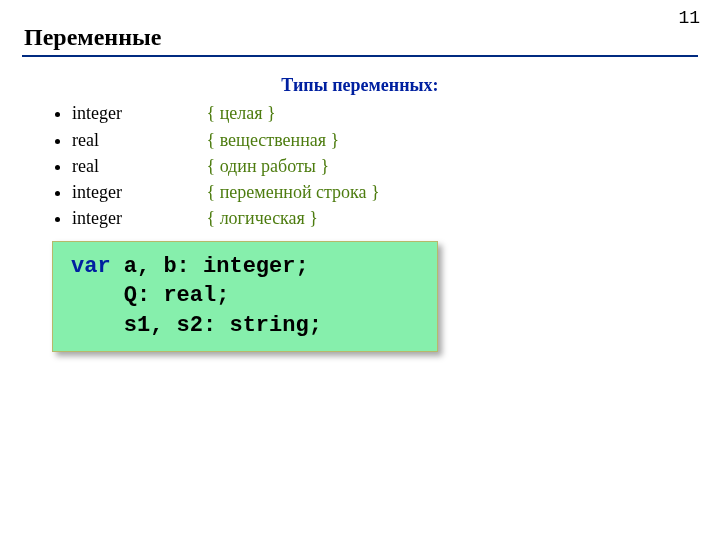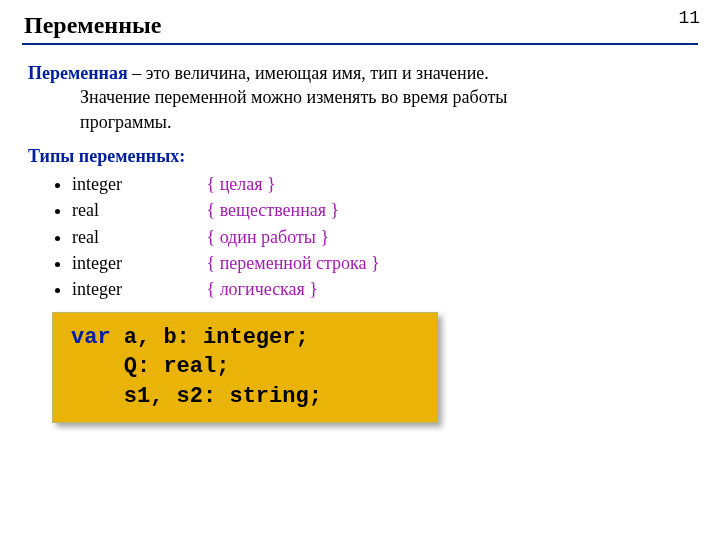--- a/index.html
+++ b/index.html
@@ -17,21 +17,21 @@
     position: absolute;
     top: 8px;
     right: 20px;
     font-size: 18px;
     color: #000;
     font-family: Liberation Mono, monospace;
   }
   .title {
     font-size: 24px;
     font-weight: bold;
-    margin: 12px 0 4px 24px;
+    margin: 24px 0 4px 24px;
   }
   .rule {
     border: none;
     border-top: 2px solid #002a80;
     margin: 0 22px 16px 22px;
   }
   .content {
     margin: 0 28px 0 28px;
     font-size: 18px;
     line-height: 1.35;
@@ -45,39 +45,40 @@
   }
   .def-rest { }
   .def-cont {
     margin-left: 52px;
   }
   .section-label {
     color: #0020a0;
     font-weight: bold;
     margin-top: 6px;
     margin-bottom: 4px;
+    text-align: center;
   }
   .type-list {
     list-style: disc;
     margin: 0 0 10px 44px;
     padding: 0;
   }
   .type-list li {
     margin: 2px 0;
   }
   .type-row {
     display: inline-block;
     min-width: 130px;
   }
   .comment {
-    color: #a21caf;
+    color: #4d7c0f;
   }
   .code-box {
     margin: 8px 0 0 24px;
-    background: #eab308;
+    background: #86efac;
     border: 1px solid #b8b86a;
     box-shadow: 4px 4px 6px rgba(0,0,0,0.35);
     font-family: "Courier New", monospace;
     font-size: 22px;
     font-weight: bold;
     line-height: 1.35;
     padding: 10px 18px 10px 18px;
     width: 348px;
     white-space: pre;
   }
@@ -86,25 +87,20 @@
 </head>
 <body>
 
 <div class="page-number">11</div>
 
 <div class="title">Переменные</div>
 <hr class="rule">
 
 <div class="content">
 
-  <div class="def-line">
-    <span class="def-term">Переменная</span><span> – </span><span class="def-rest">это величина, имеющая имя, тип и значение.</span>
-    <div class="def-cont">Значение переменной можно изменять во время работы</div>
-    <div class="def-cont">программы.</div>
-  </div>
 
   <div class="section-label">Типы переменных:</div>
 
   <ul class="type-list">
     <li>
       <span class="type-row">integer</span>
       <span class="comment">{ целая }</span>
     </li>
     <li>
       <span class="type-row">real</span>

